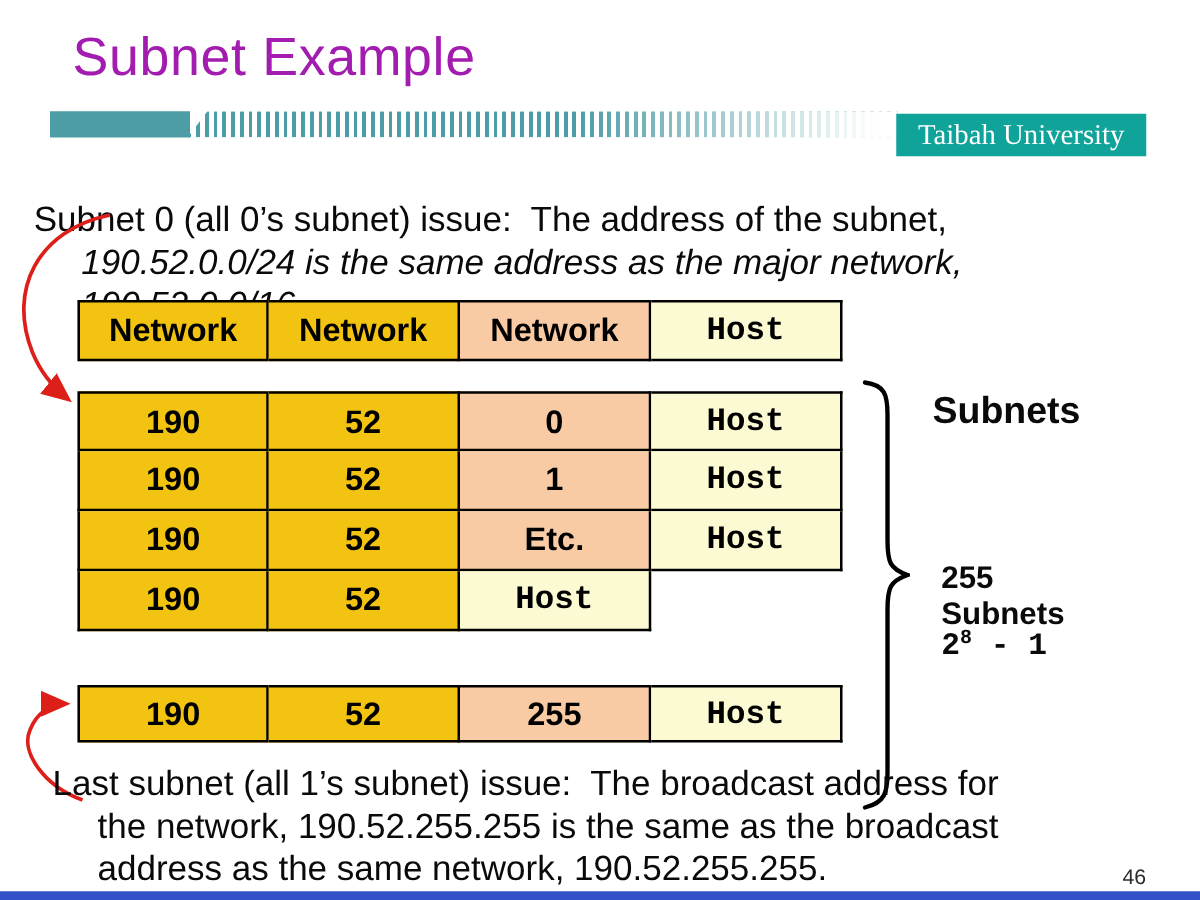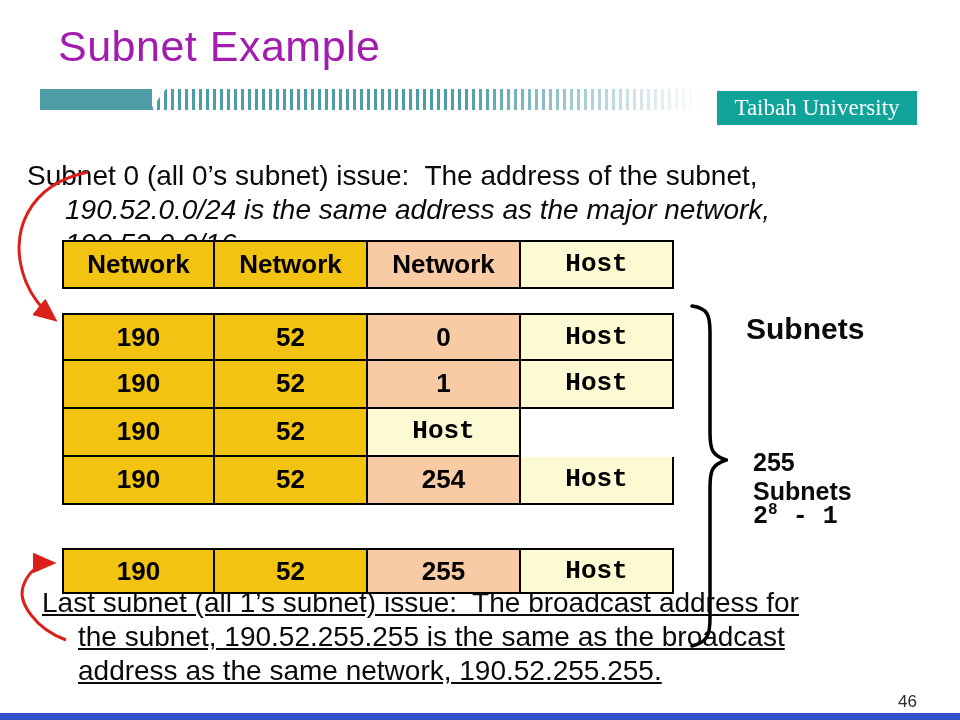--- a/index.html
+++ b/index.html
@@ -24,21 +24,21 @@
   .badge{
     left:717px;top:91px;width:200px;height:34px;background:var(--teal-box);
     color:#ffffff;font-family:"Liberation Serif",serif;font-size:23px;
     text-align:center;line-height:33px;
   }
   
   .para{font-size:28px;line-height:34px;color:#0a0a0a;}
   .para .line{white-space:pre;}
   .intro{left:27px;top:136px;margin-top:23px;}
   .intro .indent{margin-left:38px;font-style:italic;}
-  .outro{left:42px;top:586px;text-decoration:underline;}
+  .outro{left:42px;top:610px;}
   .outro .indent{margin-left:36px;}
   
   .tbl{left:62px;display:flex;flex-direction:column;}
   .trow{display:flex;}
   .cell{
     box-sizing:border-box;width:153px;border:2px solid #000000;
     font-weight:bold;font-size:26px;text-align:center;color:#000;
   }
   .trow .cell + .cell{border-left:none;}
   .tbl .trow + .trow .cell{border-top:none;}
@@ -96,26 +96,26 @@
   </div>
   <div class="trow">
     <div class="cell gold">190</div>
     <div class="cell gold">52</div>
     <div class="cell peach">1</div>
     <div class="cell pale">Host</div>
   </div>
   <div class="trow">
     <div class="cell gold">190</div>
     <div class="cell gold">52</div>
+    <div class="cell peach">Etc.</div>
     <div class="cell pale">Host</div>
   </div>
   <div class="trow">
     <div class="cell gold">190</div>
     <div class="cell gold">52</div>
-    <div class="cell peach">254</div>
     <div class="cell pale">Host</div>
   </div>
 </div>
 
 <div class="abs tbl last">
   <div class="trow">
     <div class="cell gold">190</div>
     <div class="cell gold">52</div>
     <div class="cell peach">255</div>
     <div class="cell pale">Host</div>
@@ -141,18 +141,18 @@
     <marker id="arrhead" markerWidth="9" markerHeight="8" refX="6.5" refY="3.5" orient="auto">
       <path d="M0,0 L8,3.5 L0,7 Z" style="fill:var(--red-arrow)"></path>
     </marker>
   </defs>
   <path d="M 88 172 C 30 184, 6 232, 26 282 C 33 299, 44 311, 54 319" fill="none" style="stroke:var(--red-arrow)" stroke-width="3" marker-end="url(#arrhead)"></path>
   <path d="M 66 640 C 36 629, 16 602, 24 584 C 29 571, 40 563, 52 563" fill="none" style="stroke:var(--red-arrow)" stroke-width="3" marker-end="url(#arrhead)"></path>
 </svg>
 
 <div class="abs para outro">
   <div class="line">Last subnet (all 1’s subnet) issue:  The broadcast address for</div>
-  <div class="line indent">the subnet, 190.52.255.255 is the same as the broadcast</div>
+  <div class="line indent">the network, 190.52.255.255 is the same as the broadcast</div>
   <div class="line indent">address as the same network, 190.52.255.255.</div>
 </div>
 
 <div class="abs page-num">46</div>
 <div class="abs bottom-bar"></div>
 
 </body></html>

